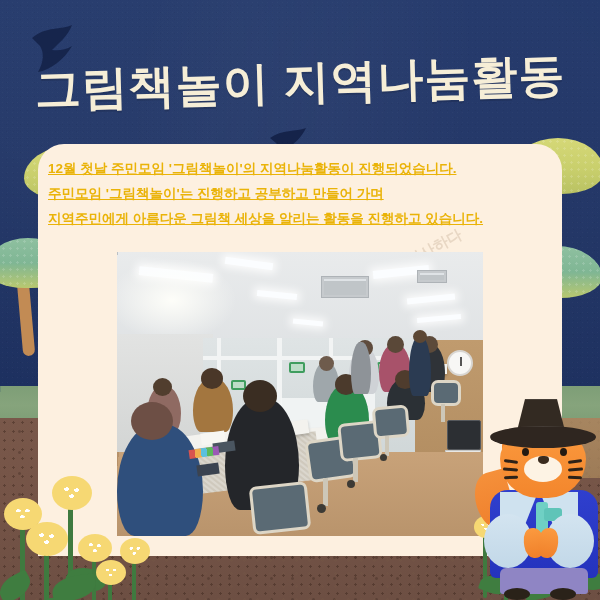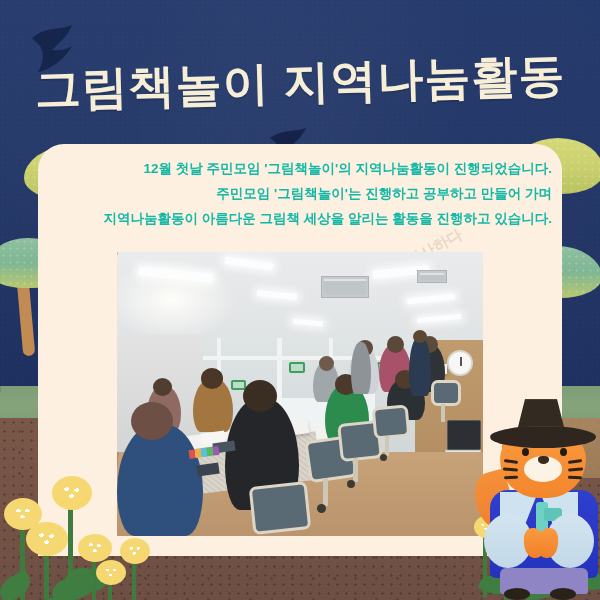--- a/index.html
+++ b/index.html
@@ -84,22 +84,22 @@
   
   .panel{
     position:absolute;left:38px;top:144px;width:524px;height:412px;
     background:#fdf0e0;border-radius:26px 26px 26px 26px;
   }
   .panel-notch{
     position:absolute;left:38px;top:400px;width:180px;height:156px;
     background:#fdf0e0;
   }
   .body-text{
-    position:absolute;left:48px;top:156px;width:504px;text-align:right;
-    color:#14b8a6;font-weight:bold;
+    position:absolute;left:48px;top:156px;width:504px;text-align:left;
+    color:#eab308;font-weight:bold;text-decoration:underline;
   }
   .body-text div{font-size:13.5px;line-height:25px;white-space:nowrap;}
   .watermark{
     position:absolute;left:404px;top:226px;width:110px;height:30px;
     color:#d8c4ae;font-size:15px;font-weight:bold;
     transform:rotate(-28deg);opacity:.55;overflow:hidden;
   }
   
   .photo{
     position:absolute;left:117px;top:252px;width:366px;height:284px;
@@ -310,21 +310,21 @@
   </div>
 
   <div class="title">그림책놀이 지역나눔활동</div>
 
   <div class="panel"></div>
   <div class="panel-notch"></div>
 
   <div class="body-text">
     <div>12월 첫날 주민모임 '그림책놀이'의 지역나눔활동이 진행되었습니다.</div>
     <div>주민모임 '그림책놀이'는 진행하고 공부하고 만들어 가며</div>
-    <div>지역나눔활동이 아름다운 그림책 세상을 알리는 활동을 진행하고 있습니다.</div>
+    <div>지역주민에게 아름다운 그림책 세상을 알리는 활동을 진행하고 있습니다.</div>
   </div>
   <div class="watermark">시사하다</div>
 
   <div class="photo">
 
     <div class="ph ceiling"></div>
     <div class="ceil-grid"></div>
     <div class="ceil-light" style="left:22px;top:18px;width:74px;height:9px;transform:rotate(6deg);"></div>
     <div class="ceil-light" style="left:108px;top:8px;width:48px;height:7px;transform:rotate(8deg);"></div>
     <div class="ceil-light" style="left:140px;top:40px;width:40px;height:6px;transform:rotate(6deg);"></div>

